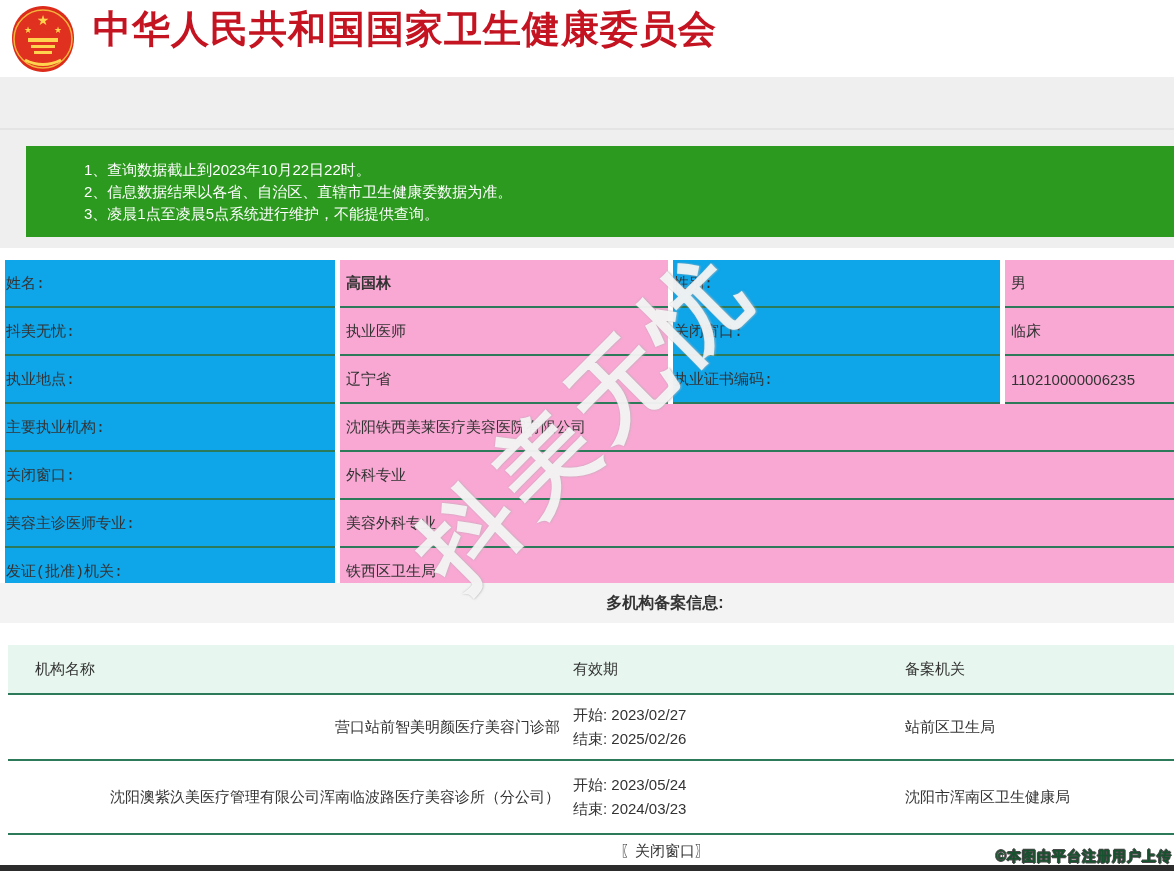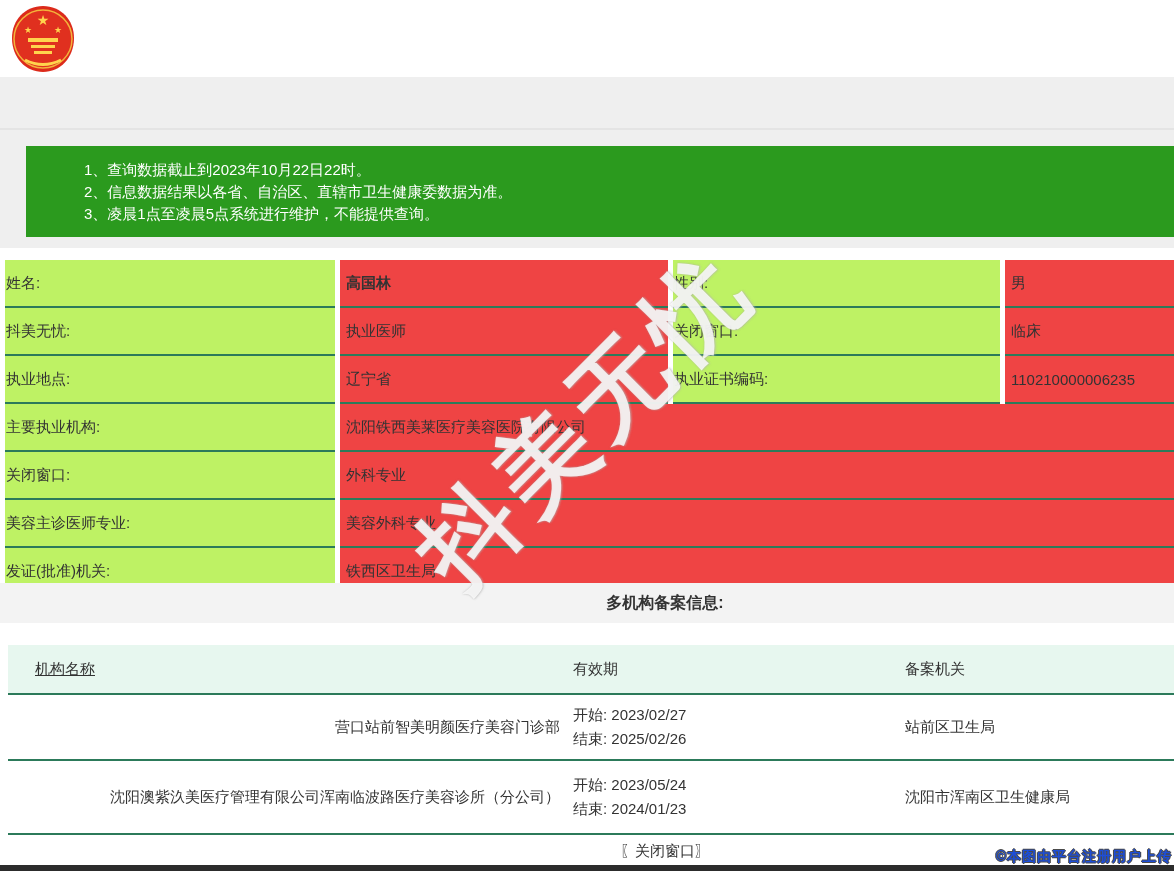--- a/index.html
+++ b/index.html
@@ -25,40 +25,40 @@
 
   
   .content{position:absolute;left:0;top:248px;width:1330px;height:617px;background:#ffffff;}
 
   
   table.details{
     position:absolute;left:0;top:260px;width:1330px;
     border-collapse:separate;border-spacing:5px 0;table-layout:fixed;
   }
   table.details td{height:44px;border-bottom:2px solid #2c7a5a;font-size:15px;vertical-align:middle;overflow:hidden;white-space:nowrap;}
-  table.details td.lbl{background:#bef264;}
-  table.details td.val{background:#ef4444;padding-left:6px;}
+  table.details td.lbl{background:#0ea5e9;font-family:Liberation Mono, monospace;}
+  table.details td.val{background:#f9a8d4;padding-left:6px;}
   .name-val{font-weight:bold;font-size:16px;}
 
   
   .section-bar{
     position:absolute;left:0;top:583px;width:1330px;height:40px;background:#f3f3f3;
     text-align:center;line-height:40px;font-size:16px;font-weight:bold;color:#333;
   }
 
   
   table.inst{
     position:absolute;left:8px;top:645px;width:1314px;
     border-collapse:separate;border-spacing:0;table-layout:fixed;
   }
   table.inst th{
     height:46px;background:#e7f7ef;border-bottom:2px solid #2c7a5a;
     font-weight:normal;font-size:15px;text-align:left;color:#333;vertical-align:middle;
   }
-  table.inst th.h1{padding-left:27px;text-decoration:underline;}
+  table.inst th.h1{padding-left:27px;}
   table.inst th.h2,table.inst th.h3{padding-left:12px;}
   table.inst td{background:#ffffff;border-bottom:2px solid #2c7a5a;font-size:15px;vertical-align:middle;}
   table.inst tr.r1 td{height:62px;}
   table.inst tr.r2 td{height:70px;}
   table.inst td.c1{padding-left:22px;text-align:right;}
   table.inst td.c2,table.inst td.c3{padding-left:12px;}
   .validity div{line-height:24px;}
 
   
   .close-row{position:absolute;left:0;top:842px;width:1330px;text-align:center;}
@@ -69,21 +69,21 @@
     position:absolute;left:255px;top:355px;width:660px;height:130px;
     transform:rotate(-45deg);pointer-events:none;
     font-size:96px;font-weight:bold;letter-spacing:10px;line-height:130px;text-align:center;
     color:rgba(255,255,255,0.82);
     text-shadow:0 0 2px rgba(165,165,165,0.65), 1px 1px 2px rgba(190,190,190,0.5);
     white-space:nowrap;
   }
 
   
   .uploader{
-    position:absolute;right:2px;top:848px;font-size:14px;font-weight:bold;color:#1d4ed8;letter-spacing:1px;
+    position:absolute;right:2px;top:848px;font-size:14px;font-weight:bold;color:#14532d;letter-spacing:1px;
     text-shadow:-1px 0 0 #4a4a4a, 0 1px 0 #4a4a4a, 1px 0 0 #4a4a4a, 0 -1px 0 #4a4a4a;
     pointer-events:none;white-space:nowrap;
   }
 
   
   .bottom-bar{position:absolute;left:0;top:865px;width:1174px;height:6px;background:#2c2c2c;}
 </style>
 </head>
 <body>
 
@@ -95,20 +95,21 @@
         <path d="M35 2 C53 2 66 16 66 34 C66 54 52 68 35 68 C18 68 4 54 4 34 C4 16 17 2 35 2 Z" fill="#dc2a1b"></path>
         <circle cx="35" cy="35" r="29" fill="#e0301f" stroke="#f3b33b" stroke-width="1.5"></circle>
         <text x="35" y="21" font-size="14" fill="#ffd34d" text-anchor="middle">★</text>
         <text x="20" y="29" font-size="9" fill="#ffd34d" text-anchor="middle">★</text>
         <text x="50" y="29" font-size="9" fill="#ffd34d" text-anchor="middle">★</text>
         <rect x="20" y="34" width="30" height="4" fill="#ffd34d"></rect>
         <rect x="23" y="41" width="24" height="3" fill="#ffd34d"></rect>
         <rect x="26" y="47" width="18" height="3" fill="#ffd34d"></rect>
         <path d="M17 56 Q35 65 53 56" stroke="#ffd34d" stroke-width="3" fill="none"></path>
       </svg>
+      <div class="title">中华人民共和国国家卫生健康委员会</div>
     </div>
 
     <div class="divider"></div>
 
     <div class="notice">
       <div>1、查询数据截止到2023年10月22日22时。</div>
       <div>2、信息数据结果以各省、自治区、直辖市卫生健康委数据为准。</div>
       <div>3、凌晨1点至凌晨5点系统进行维护，不能提供查询。</div>
     </div>
 
@@ -178,21 +179,21 @@
         <td class="c2 validity">
           <div>开始: 2023/02/27</div>
           <div>结束: 2025/02/26</div>
         </td>
         <td class="c3">站前区卫生局</td>
       </tr>
       <tr class="r2">
         <td class="c1">沈阳澳紫汣美医疗管理有限公司浑南临波路医疗美容诊所（分公司）</td>
         <td class="c2 validity">
           <div>开始: 2023/05/24</div>
-          <div>结束: 2024/01/23</div>
+          <div>结束: 2024/03/23</div>
         </td>
         <td class="c3">沈阳市浑南区卫生健康局</td>
       </tr>
     </tbody>
       </table>
 
     <div class="close-row">
       <span class="close-link">〖关闭窗口〗</span>
     </div>
 

